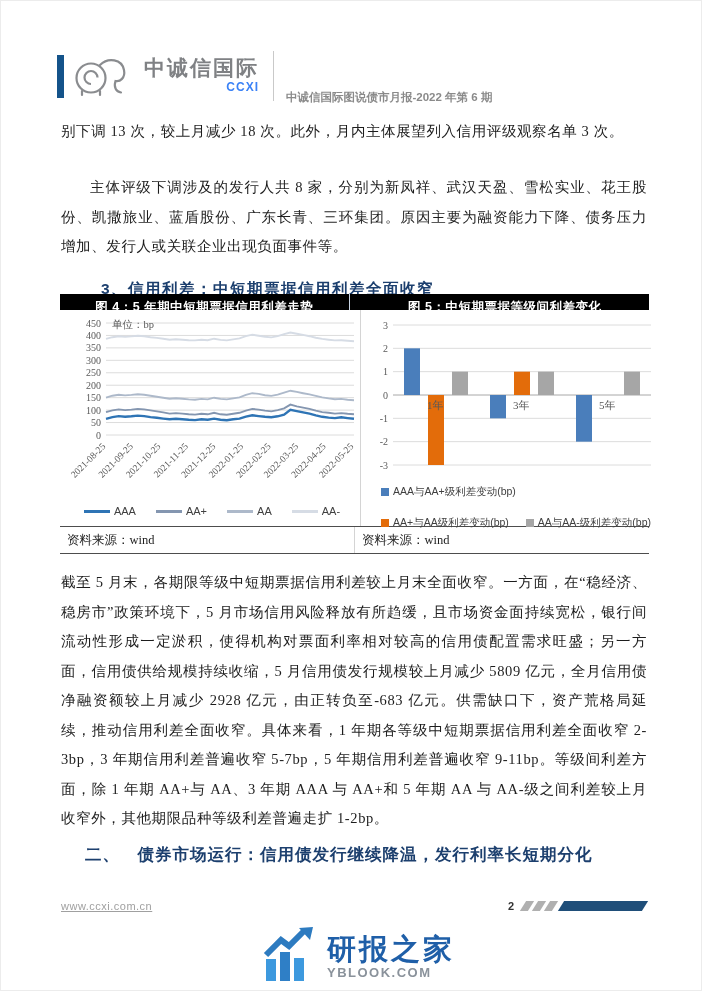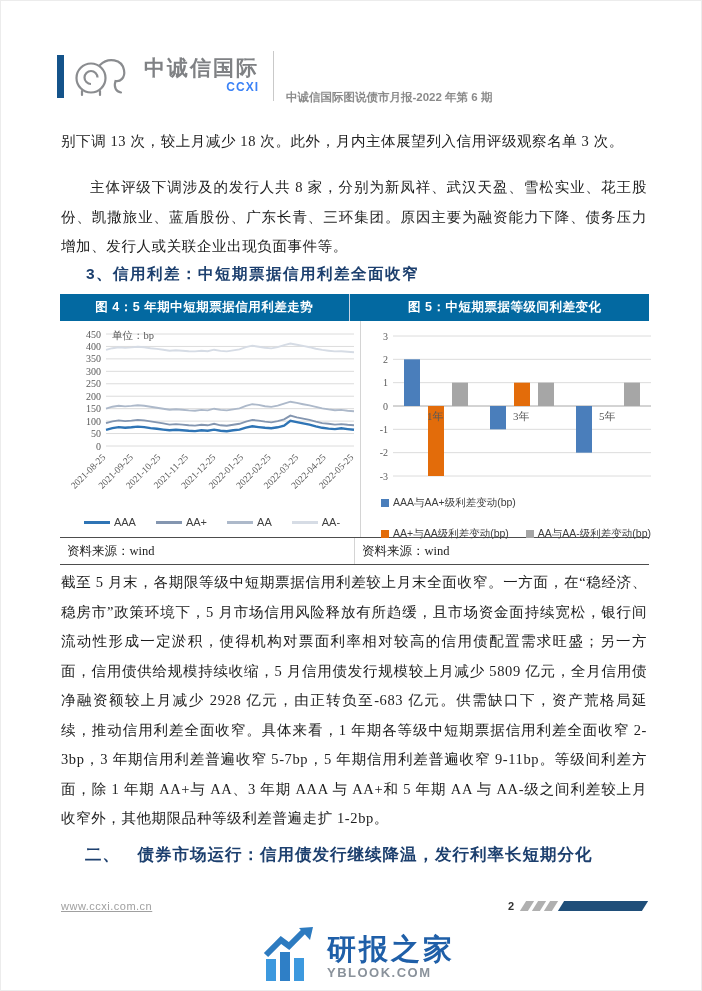--- a/index.html
+++ b/index.html
@@ -14,32 +14,32 @@
   .logo-textcol{margin-left:16px;margin-top:10px;}
   .logo-cn{font-family:"Liberation Sans",sans-serif;font-weight:bold;font-size:21px;color:#7f8184;letter-spacing:2px;line-height:1;}
   .logo-en{font-family:"Liberation Sans",sans-serif;font-weight:bold;font-size:12px;color:#3b82f6;text-align:right;letter-spacing:1px;margin-top:2px;}
   .header-divider{width:1px;height:50px;background:#c9c9c9;margin:4px 12px 0 14px;}
   .doc-title{font-family:"Liberation Sans",sans-serif;font-weight:bold;font-size:11.5px;color:#8a8a8a;align-self:flex-end;margin-bottom:6px;white-space:nowrap;}
 
   
   .para{position:absolute;left:60px;width:586px;font-size:14.5px;line-height:29.5px;
         text-align:justify;letter-spacing:0.6px;color:#1d1d1d;margin:0;}
   .indent{text-indent:2em;}
-  #p1{top:116px;margin-top:10px;}
+  #p1{top:116px;}
   #p2{top:172px;}
   #p3{top:567px;}
 
   .h3{position:absolute;left:84px;top:262px;font-family:"Liberation Sans",sans-serif;
-      font-weight:bold;font-size:15.5px;color:#1c3f6e;letter-spacing:1.5px;margin:1px;}
+      font-weight:bold;font-size:15.5px;color:#1c3f6e;letter-spacing:1.5px;margin:16px;}
   .h2{position:absolute;left:84px;top:843px;font-family:"Liberation Sans",sans-serif;
       font-weight:bold;font-size:16.5px;color:#1c3f6e;letter-spacing:1px;margin:0;}
 
   
   .figtable{position:absolute;left:59px;top:293px;width:589px;}
-  .fig-head{display:flex;background:#0369a1;height:27px;gap:11px;}
+  .fig-head{display:flex;background:#000000;height:16px;gap:11px;}
   .fig-head-cell{flex:1;color:#ffffff;font-family:"Liberation Sans",sans-serif;font-weight:bold;
                  font-size:12.5px;text-align:center;line-height:27px;letter-spacing:0.5px;}
   .fig-head-cell:first-child{border-right:1px solid #c8d4e4;}
   .fig-body{display:flex;height:216px;}
   .fig-cell{flex:1;position:relative;box-sizing:border-box;padding:3px 2px 0 6px;}
   .fig-cell.right{border-left:1px solid #d4d4d4;}
   .legend-row{display:flex;justify-content:center;gap:20px;font-family:"Liberation Sans",sans-serif;
               font-size:11px;color:#404040;margin-top:-2px;}
   .legend-wrap{display:flex;flex-wrap:wrap;column-gap:18px;row-gap:2px;font-family:"Liberation Sans",sans-serif;
                font-size:10.5px;color:#404040;padding-left:14px;margin-top:4px;gap:17px;}

